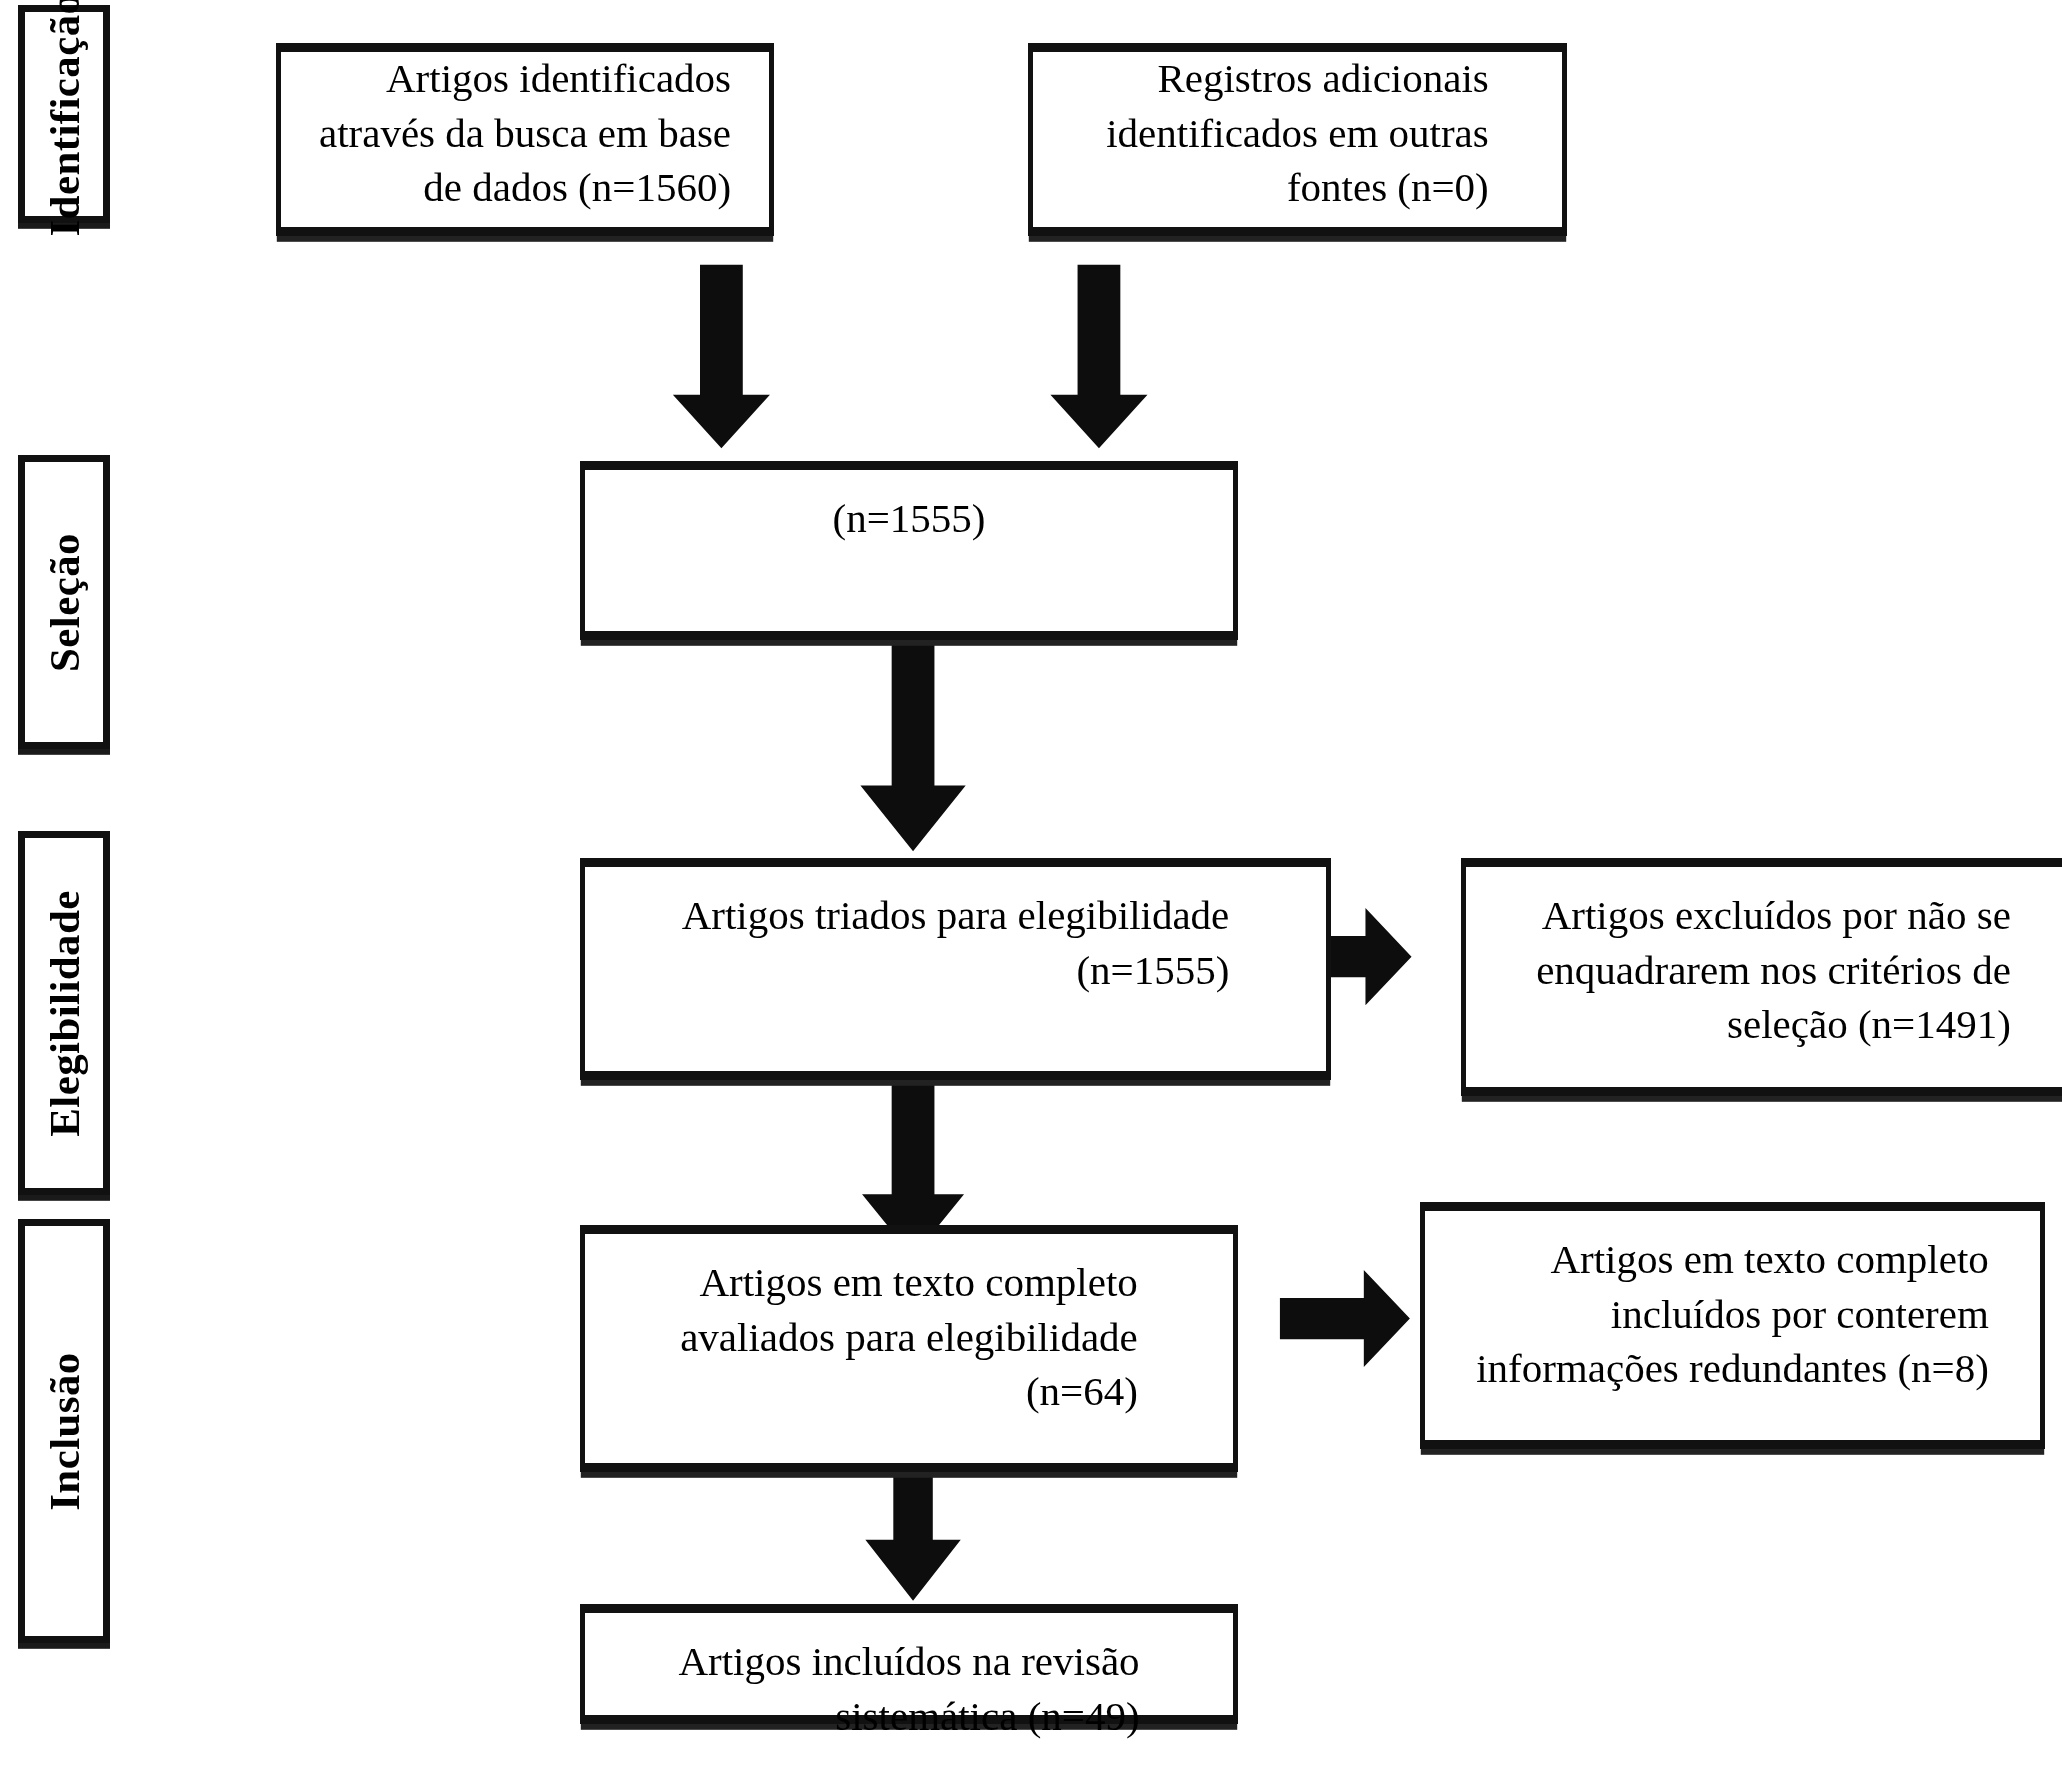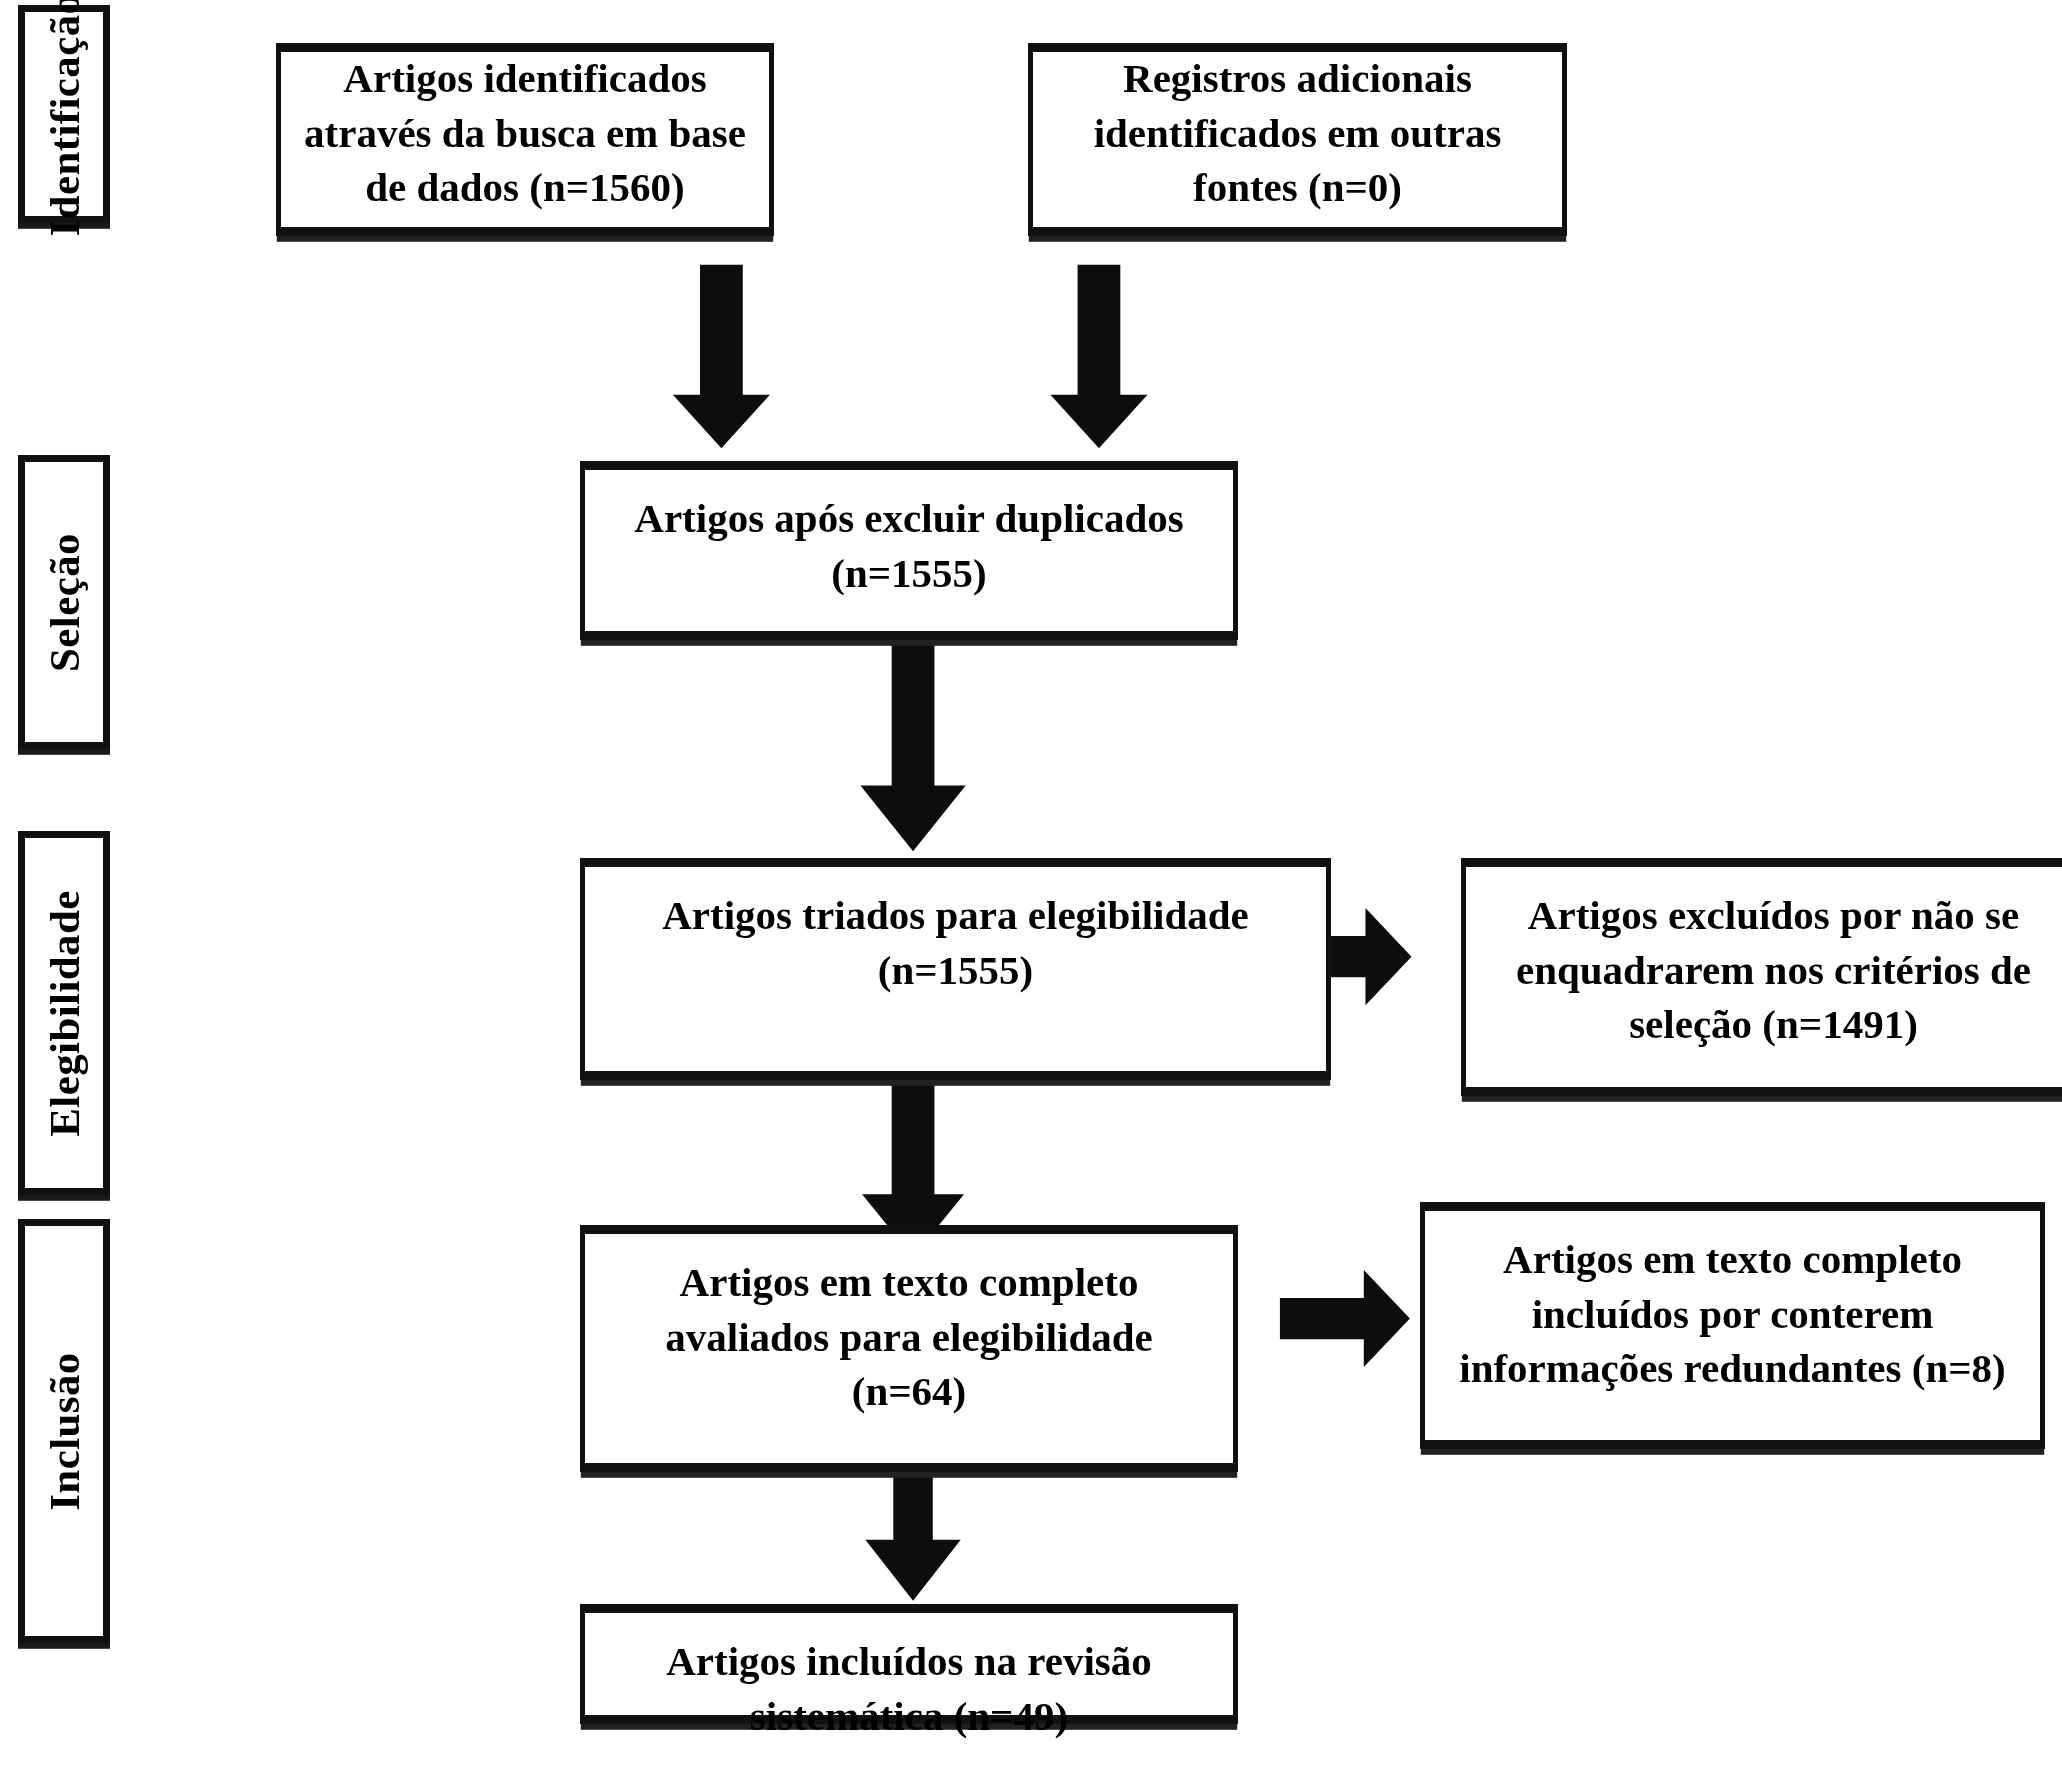--- a/index.html
+++ b/index.html
@@ -48,24 +48,24 @@
     border: 5.8px solid #111111;
     border-top-width: 9px;
     border-bottom-width: 9px;
     box-shadow: 0 6.6px 0 -0.8px #222222;
     display: flex;
     align-items: flex-start;
     justify-content: center;
     padding: 21.4px 15px;
   }
   .flow-text {
-    text-align: center;
+    text-align: right;
     font-size: 41px;
     line-height: 1.33;
-    font-weight: 700;
+    font-weight: 400;
   }
   .flow-box.v-center {
     align-items: center;
     padding-top: 8.2px;
   }
 
   
   #arrow-layer {
     position: absolute;
     left: 0;
@@ -125,21 +125,20 @@
   <div class="flow-box v-center" style="left:1028px; top:43px; width:539px; height:193px;">
     <div class="flow-text">
       <div>Registros adicionais</div>
       <div>identificados em outras</div>
       <div>fontes (n=0)</div>
     </div>
   </div>
 
   <div class="flow-box" style="left:580px; top:461px; width:658px; height:179px;">
     <div class="flow-text">
-      <div>Artigos após excluir duplicados</div>
       <div>(n=1555)</div>
     </div>
   </div>
 
   <div class="flow-box" style="left:580px; top:858px; width:751px; height:222px;">
     <div class="flow-text">
       <div>Artigos triados para elegibilidade</div>
       <div>(n=1555)</div>
     </div>
   </div>

